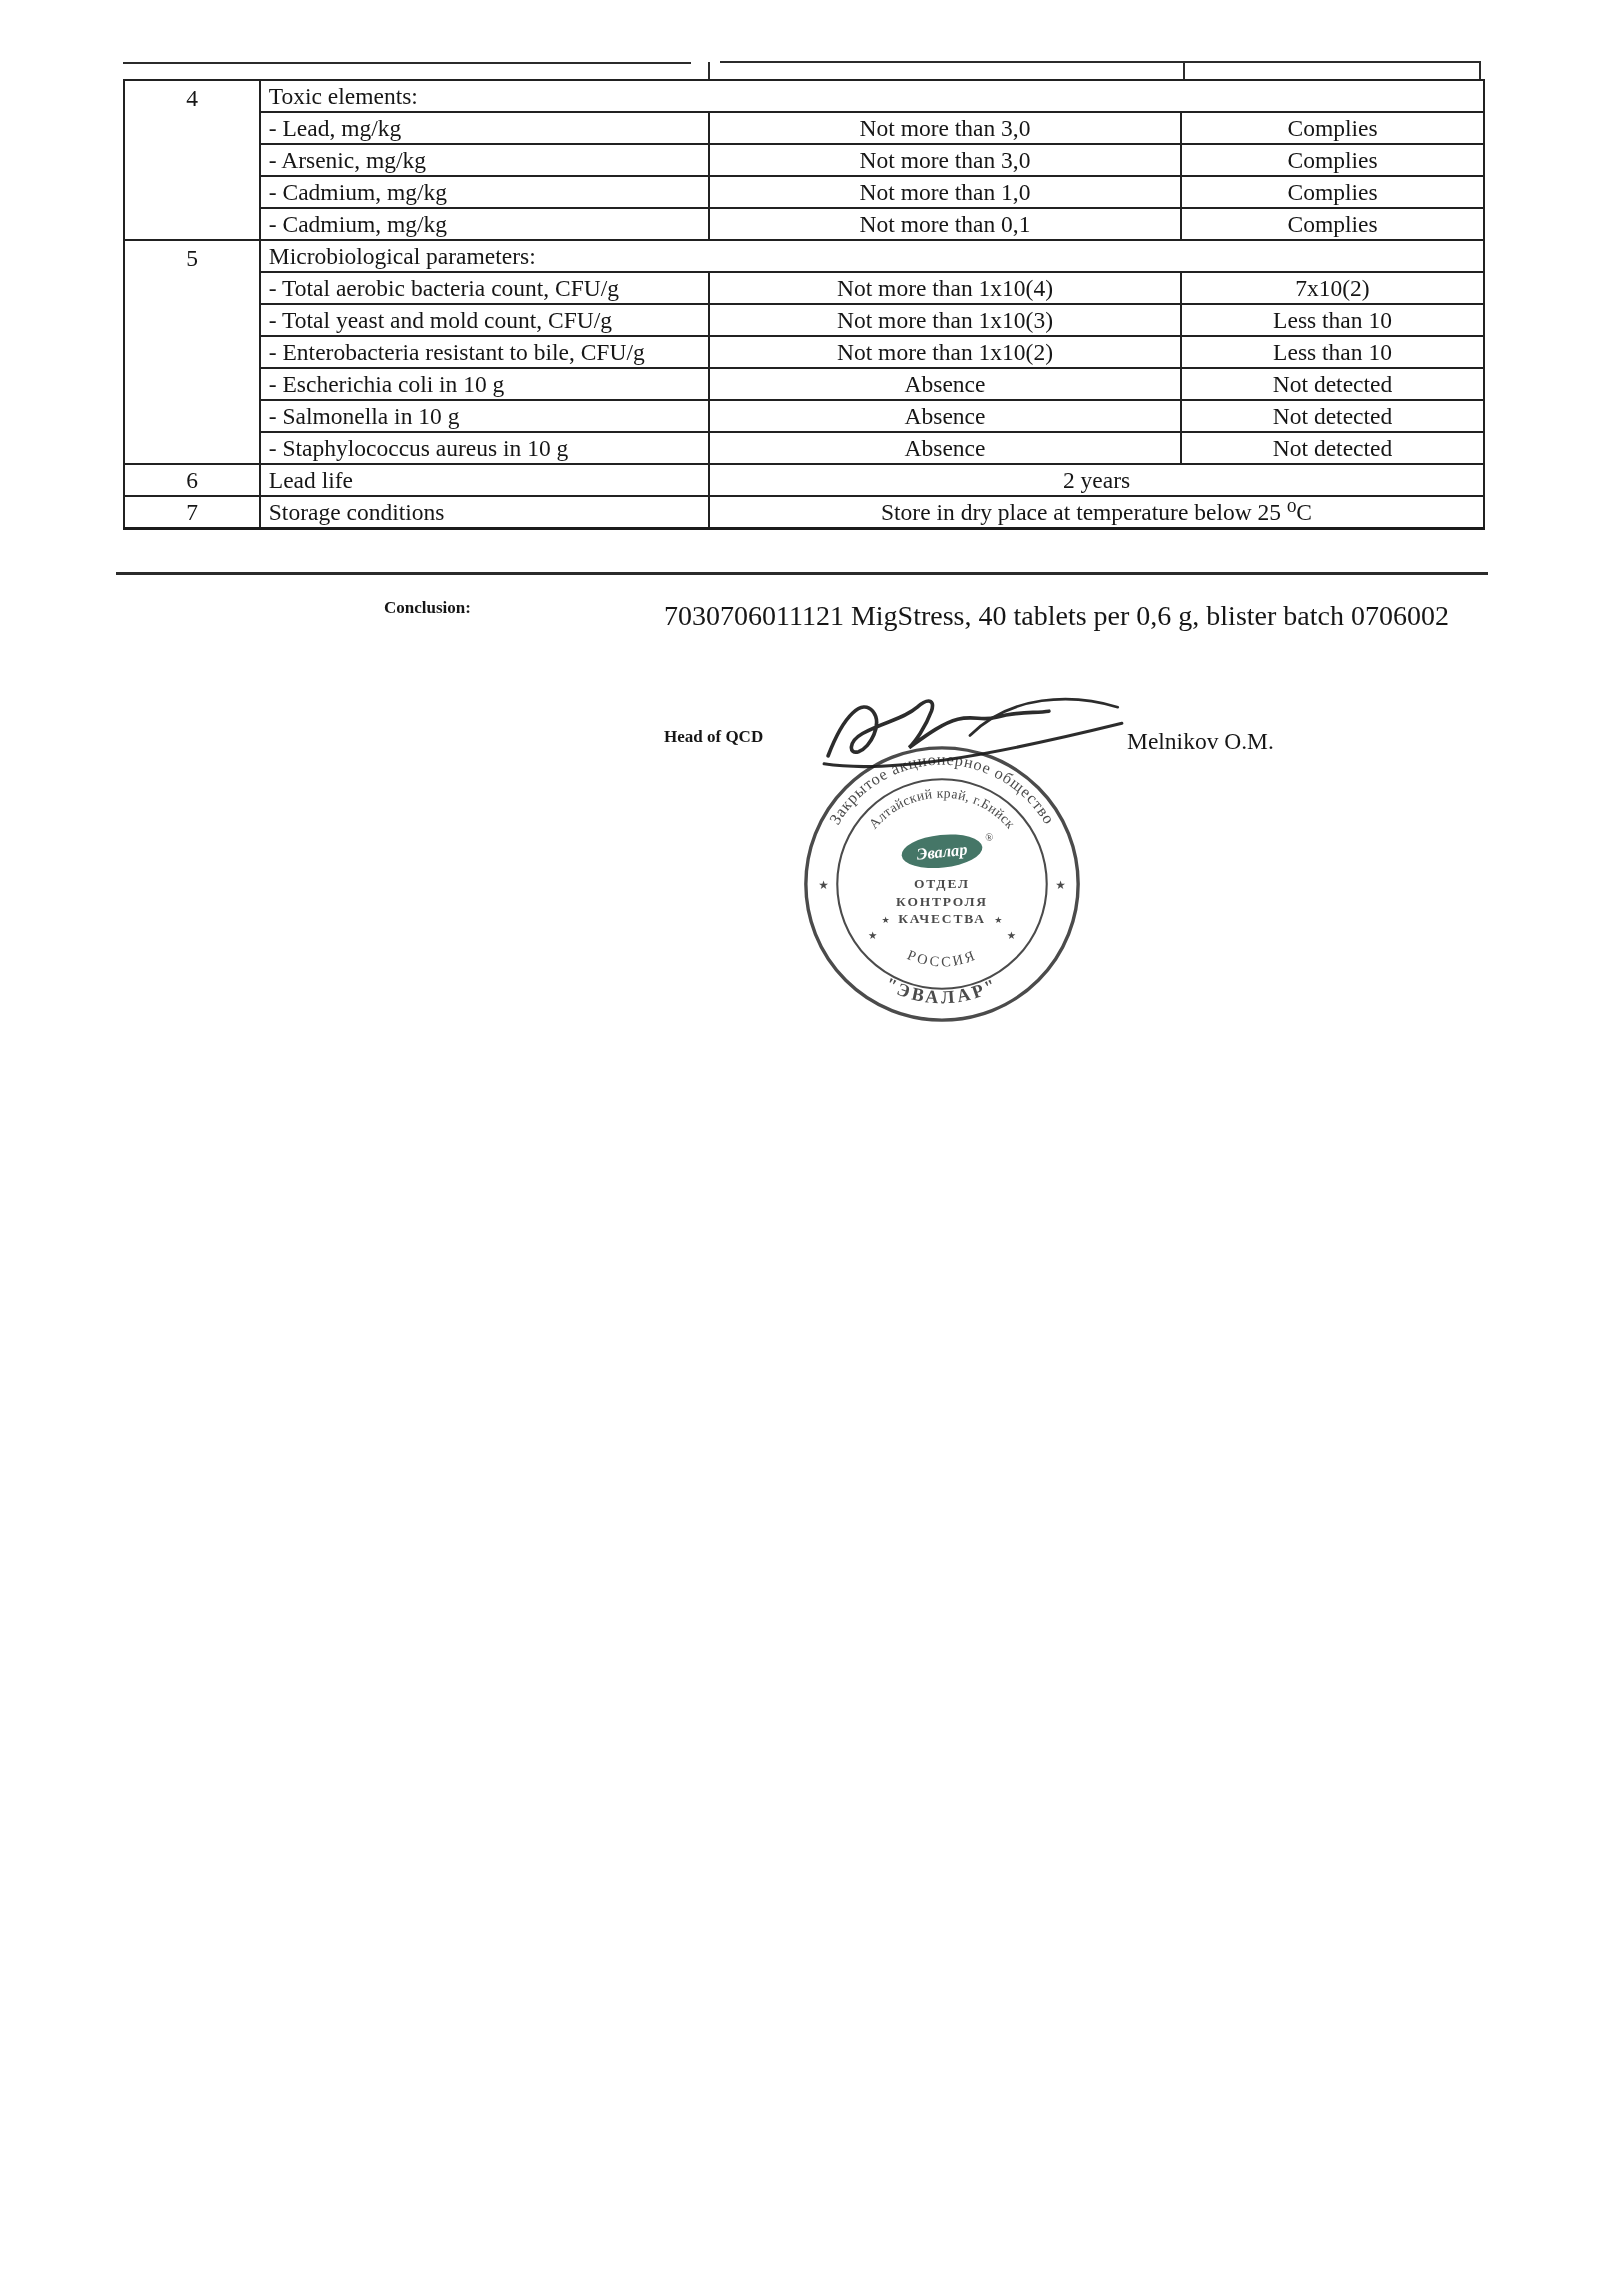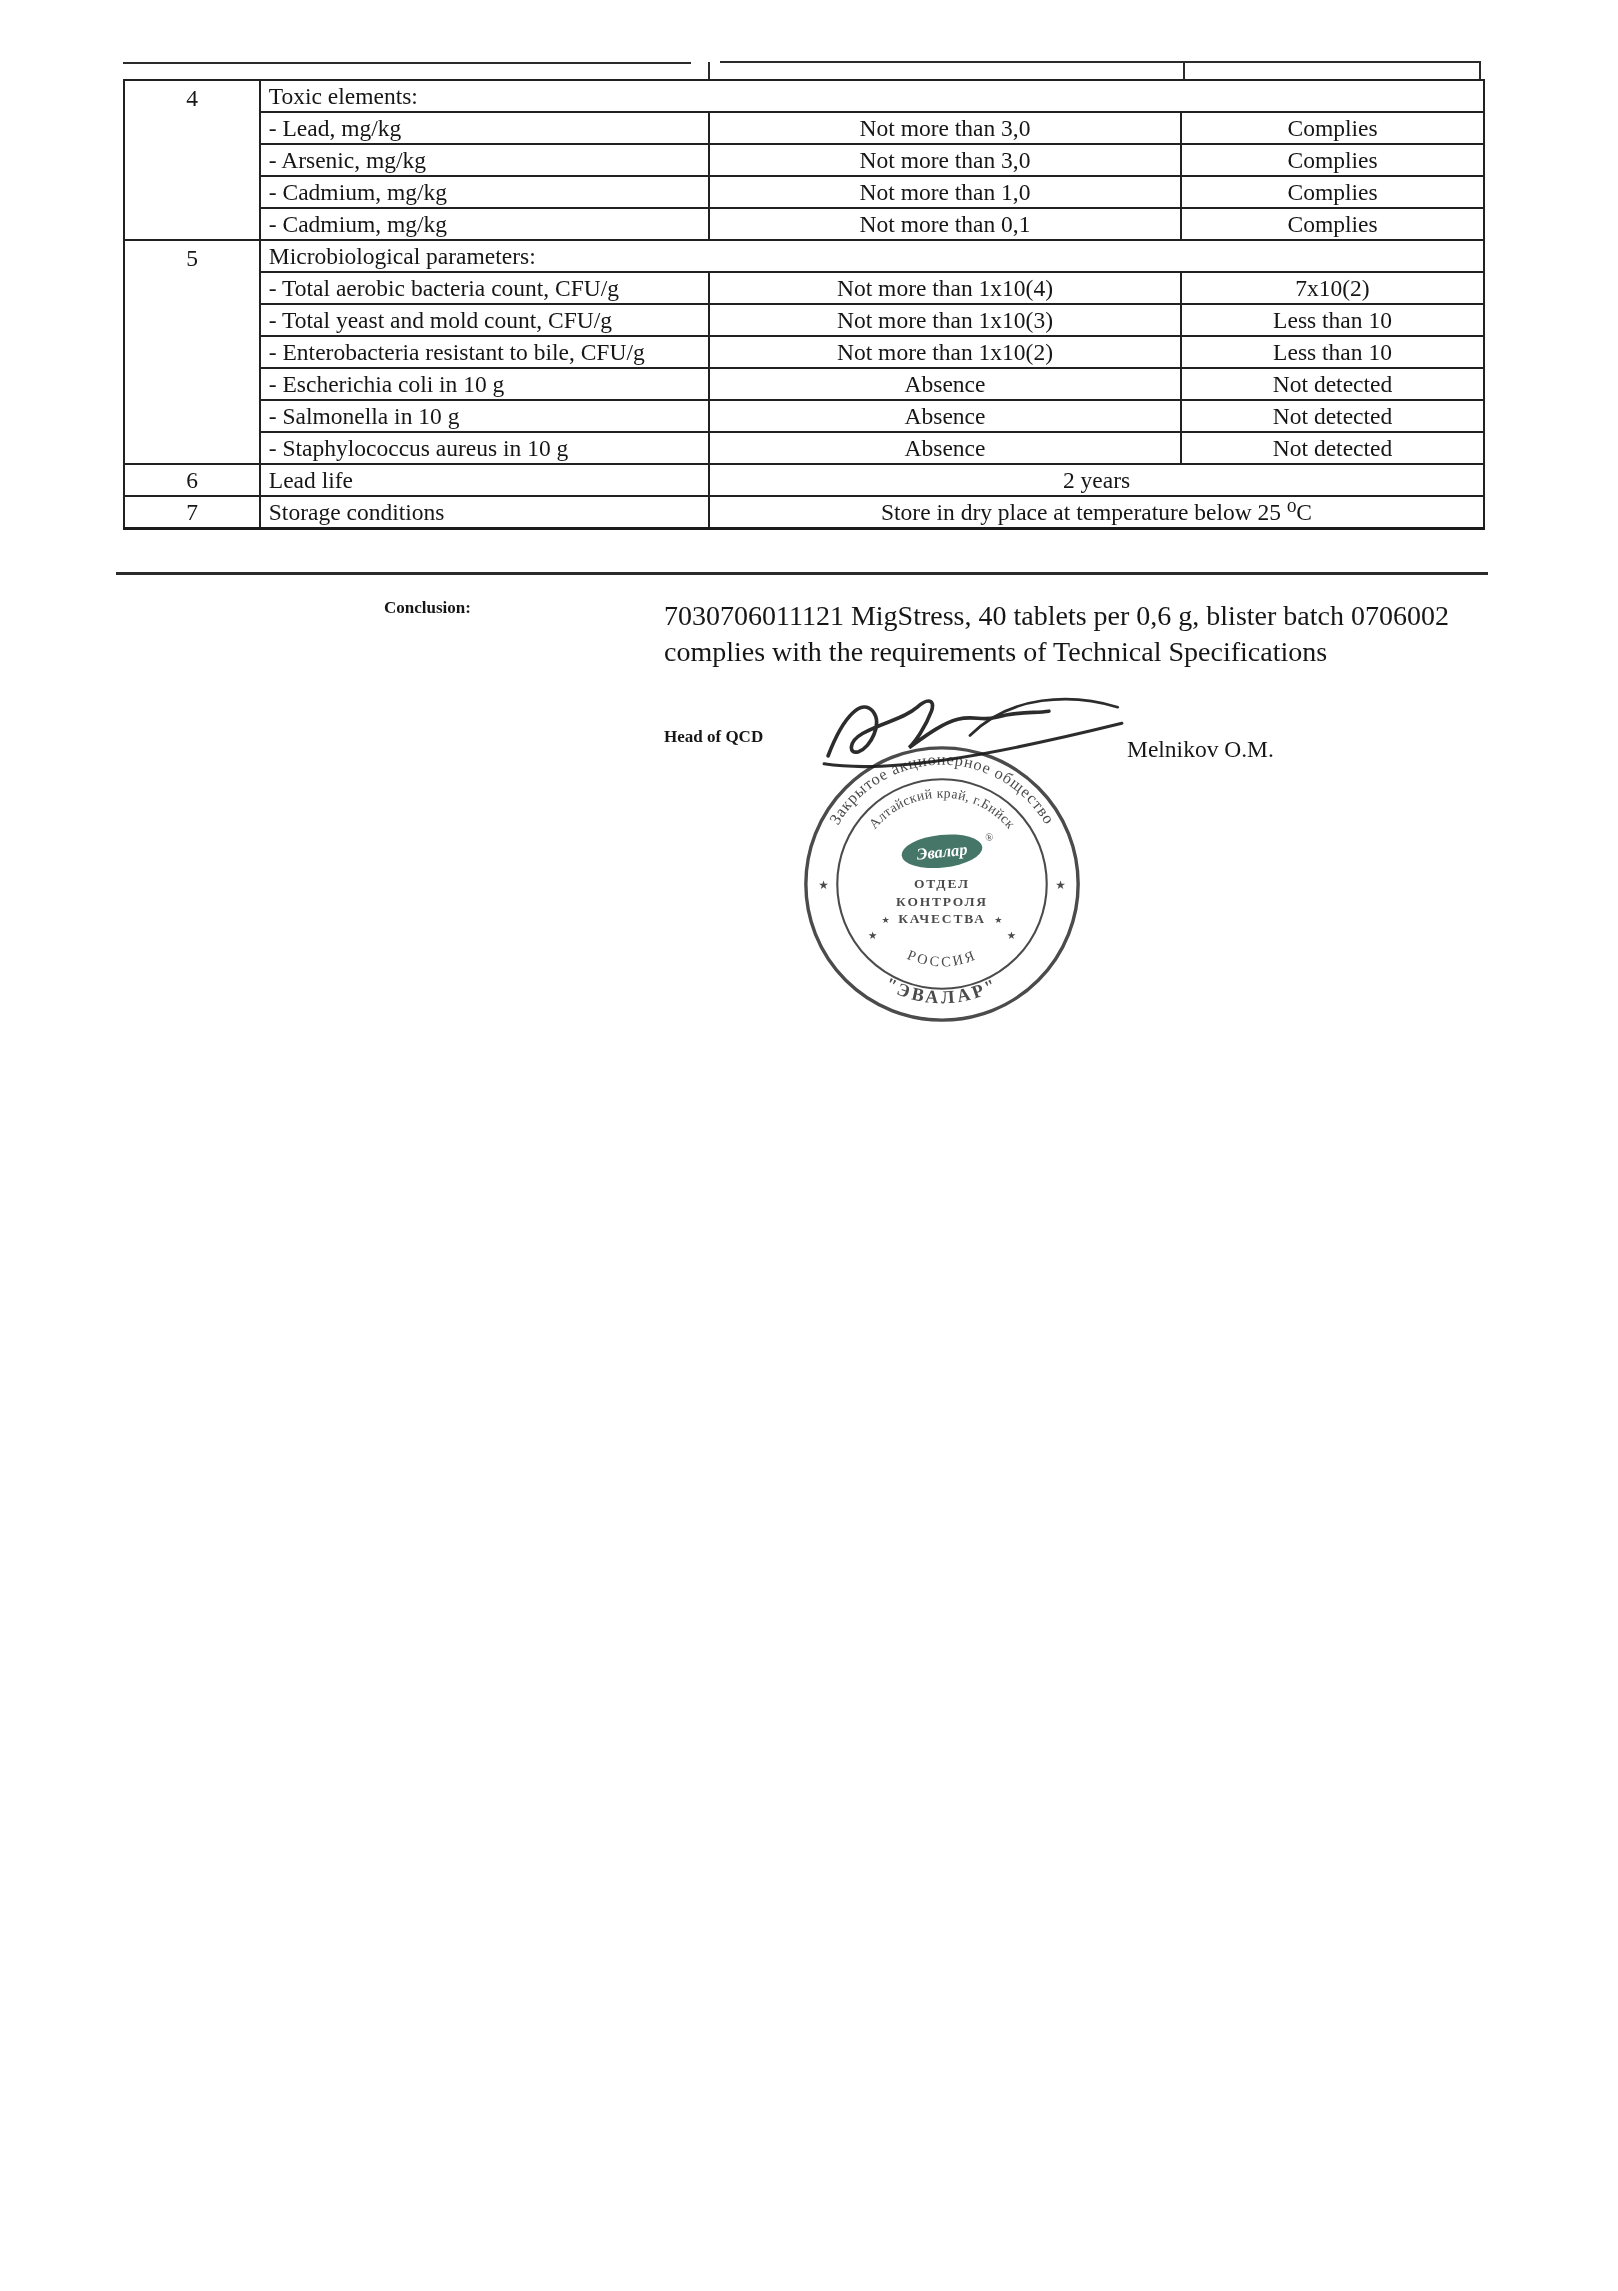--- a/index.html
+++ b/index.html
@@ -53,21 +53,20 @@
   .conclusion-text .line { line-height:36px; white-space:nowrap; }
 
   
   .sig-title {
     position:absolute; left:664px; top:727px;
     font-weight:bold; font-size:17px;
   }
   .sig-name {
     position:absolute; left:1127px; top:728px;
     font-size:23.5px;
-    margin-top:8px;
   }
   .stamp {
     position:absolute; left:798px; top:740px;
     width:288px; height:288px; z-index:2;
   }
   .signature {
     position:absolute; left:818px; top:684px;
     width:314px; height:103px; z-index:3;
   }
 </style>
@@ -159,21 +158,20 @@
           <td class="num">7</td>
           <td class="param">Storage conditions</td>
           <td class="center" colspan="2">Store in dry place at temperature below 25 ⁰C</td>
         </tr>
       </tbody>
   </table>
 
   <div class="conclusion-label">Conclusion:</div>
   <div class="conclusion-text">
     <div class="line">7030706011121 MigStress, 40 tablets per 0,6 g, blister batch 0706002</div>
-    <div class="line">complies with the requirements of Technical Specifications</div>
   </div>
 
   <div class="sig-title">Head of QCD</div>
   <div class="sig-name">Melnikov O.M.</div>
 
   <svg class="stamp" viewBox="0 0 220 220">
     <defs>
       <path id="arcTop" d="M 24.5 141.1 A 91 91 0 1 1 195.5 141.1"></path>
       <path id="arcInnerTop" d="M 45 121.5 A 66 66 0 1 1 175 121.5"></path>
       <path id="arcBottom" d="M 31.2 155.5 A 91 91 0 0 0 188.8 155.5"></path>

